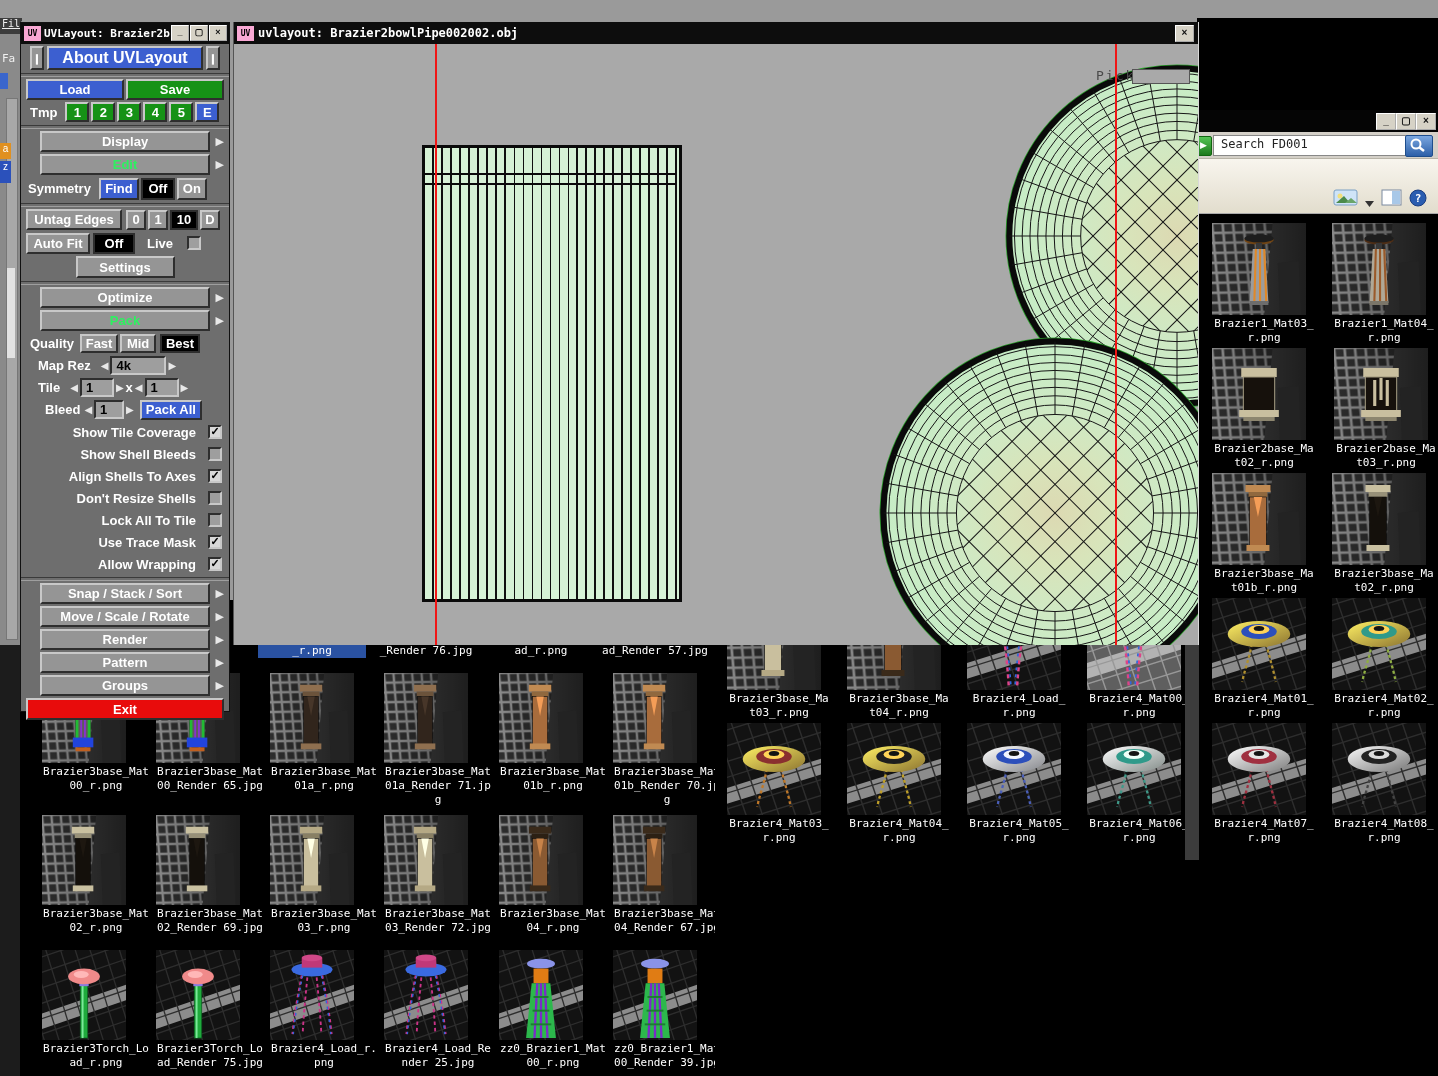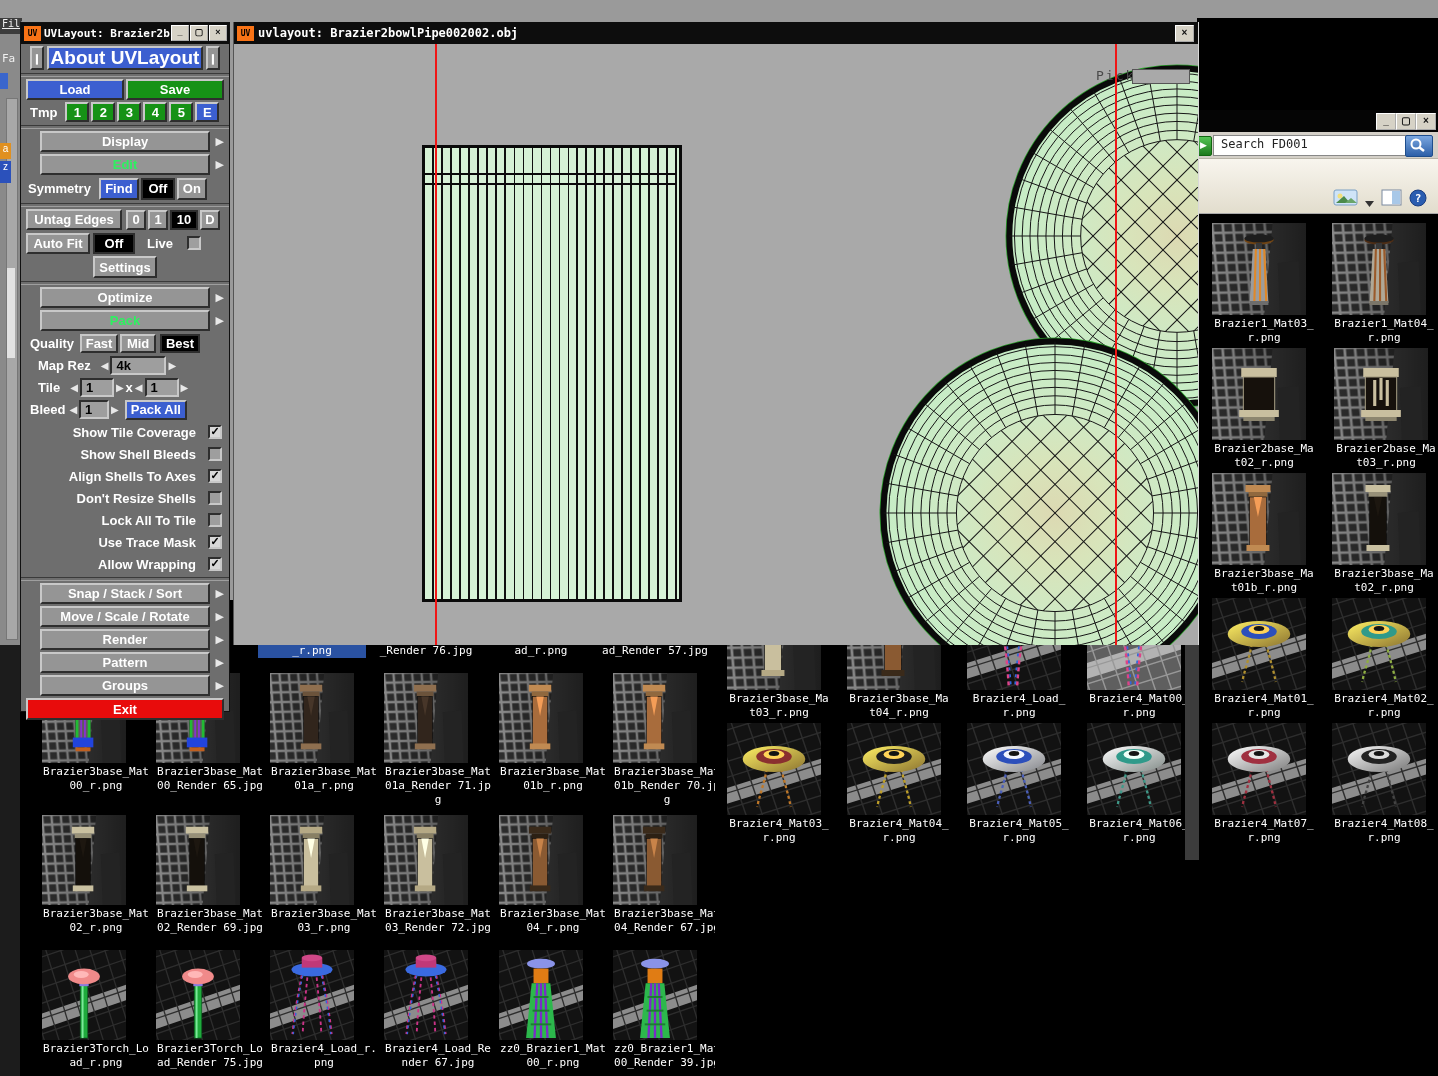--- a/index.html
+++ b/index.html
@@ -43,21 +43,21 @@
   .searchBtn{position:absolute;left:212px;top:3px;width:26px;height:20px;background:linear-gradient(#7aa7e0,#2c5fa8);
              border:1px solid #1d4d8c;border-radius:2px;}
   .exToolbar{position:absolute;left:0;top:49px;width:245px;height:54px;
              background:linear-gradient(#f8f5ee,#e2ddcd);border-bottom:1px solid #aaa;}
   .tbIcon{position:absolute;top:30px;}
 
   
   #uvWindow{left:233px;top:22px;width:964px;height:623px;background:#a9a9a9;z-index:4;border-left:1px solid #555;border-right:1px solid #d8d8d8;}
   #uvTitle{position:absolute;left:0;top:0;width:964px;height:22px;background:#0d0d0d;color:#fff;display:flex;align-items:center;}
   #uvTitle .t{font-family:"DejaVu Sans Mono",monospace;font-size:12px;font-weight:bold;margin-left:4px;}
-  .uvicon{width:17px;height:15px;background:#f97316;color:#000;font-size:8px;font-weight:bold;text-align:center;line-height:15px;
+  .uvicon{width:17px;height:15px;background:#f9a8d4;color:#000;font-size:8px;font-weight:bold;text-align:center;line-height:15px;
           font-family:"DejaVu Sans Mono",monospace;margin-left:3px;}
   #uvClose{position:absolute;right:4px;top:3px;width:17px;height:15px;background:#d6d2c6;border:1px outset #fff;
            font-size:10px;line-height:13px;text-align:center;font-weight:bold;color:#111;}
   #uvCanvas{position:absolute;left:0;top:22px;width:964px;height:601px;overflow:hidden;background:#a9a9a9;}
   #rectShell{position:absolute;left:188px;top:101px;width:254px;height:451px;background:#d6f2d6;border:3px solid #0a0a0a;
     background-image:repeating-linear-gradient(90deg,rgba(10,10,10,0) 0px,rgba(10,10,10,0) 7.5px,#101010 7.5px,#101010 9px);}
   .rectHL{position:absolute;left:188px;width:254px;height:2px;background:#0a0a0a;}
   .redline{position:absolute;top:0px;width:2px;height:601px;background:#f01616;}
   #pickLbl{position:absolute;left:862px;top:24px;color:#4a4a4a;font-family:"DejaVu Sans Mono",monospace;font-size:13px;letter-spacing:2px;}
   #pickBox{position:absolute;left:898px;top:25px;width:56px;height:13px;border:1px solid #555;background:#a9a9a9;}
@@ -564,21 +564,21 @@
               <line x1="125" y1="-20" x2="125" y2="120"></line>
             </g>
           </g>
           <rect width="90" height="92" fill="#000" opacity="0.25"></rect>
           <ellipse cx="45" cy="20" rx="22" ry="7" fill="#3a6ae0"></ellipse>
       <rect x="34" y="8" width="22" height="10" fill="#c03878"></rect>
           <ellipse cx="45" cy="8" rx="11" ry="3.5" fill="#d04888"></ellipse>
       <path d="M34,26 C30,45 26,65 24,86 M56,26 C60,45 64,65 66,86 M40,28 C38,48 36,66 35,86 M50,28 C52,48 54,66 55,86" stroke="#cc3388" stroke-width="2" fill="none" stroke-dasharray="3.5,3"></path>
       <path d="M35,26 C31,45 27,65 25,86 M55,26 C59,45 63,65 65,86" stroke="#3366dd" stroke-width="1.5" fill="none" stroke-dasharray="3,3.5"></path>
         </svg>
-        <div class="lbl" style="width:108px">Brazier4_Load_Render 67.jpg</div>
+        <div class="lbl" style="width:108px">Brazier4_Load_Render 25.jpg</div>
       </div>
       <div class="cell" style="left: 479px; top: 350px;">
         <svg class="img" width="84" height="90" viewBox="0 0 90 92" preserveAspectRatio="none">
           <rect width="90" height="92" fill="#181818"></rect>
           <g transform="rotate(-18 45 45)">
             <rect x="-30" y="50" width="160" height="15" fill="#d8d8d8" opacity="0.85"></rect>
             <g stroke="#3d3d3d" stroke-width="1.4">
               <line x1="-40" y1="-20" x2="130" y2="-20"></line>
               <line x1="-40" y1="-5" x2="130" y2="-5"></line>
               <line x1="-40" y1="10" x2="130" y2="10"></line>
@@ -1557,21 +1557,21 @@
       <span class="t">UVLayout: Brazier2b...</span>
       <div class="pbtns">
         <div>_</div>
         <div>▢</div>
         <div>×</div>
       </div>
     </div>
 
     <div class="prow" style="height:24px;">
       <div class="b3 gray" style="width:14px;height:24px;font-size:10px;">❙</div>
-      <div class="b3 blue" style="width:156px;height:24px;margin:0 3px;font-size:19px;">About UVLayout</div>
+      <div class="b3 blue" style="width:156px;height:24px;margin:0 3px;font-size:16px;">About UVLayout</div>
       <div class="b3 gray" style="width:14px;height:24px;font-size:10px;">❙</div>
     </div>
     <div class="psep"></div>
 
     <div class="prow" style="height:21px;">
       <div class="b3 blue" style="width:98px;height:21px;">Load</div>
       <div class="b3 green" style="width:98px;height:21px;margin-left:2px;">Save</div>
     </div>
     <div class="prow" style="height:20px;justify-content:flex-start;">
       <span class="plabel" style="margin:0 8px 0 6px;">Tmp</span>
@@ -1607,21 +1607,21 @@
       <div class="blackbox" style="width:28px;height:20px;margin-left:2px;">10</div>
       <div class="b3 gray" style="width:20px;height:20px;margin-left:2px;">D</div>
     </div>
     <div class="prow" style="height:22px;justify-content:flex-start;">
       <div class="b3 gray" style="width:64px;height:21px;margin-left:2px;">Auto Fit</div>
       <div class="blackbox" style="width:42px;height:21px;margin-left:3px;">Off</div>
       <span class="plabel" style="margin-left:12px;">Live</span>
       <span class="cbox" style="margin-left:14px;"></span>
     </div>
     <div class="prow" style="height:22px;">
-      <div class="b3 gray" style="width:64px;height:22px;">Settings</div>
+      <div class="b3 gray" style="width:99px;height:22px;">Settings</div>
     </div>
     <div class="psep"></div>
 
     <div class="prow" style="height:21px;">
       <div class="b3 gray" style="width:170px;height:21px;">Optimize</div>
       <span class="menuArrow">▶</span>
     </div>
     <div class="prow" style="height:21px;">
       <div class="b3 gray greenTxt" style="width:170px;height:21px;">Pack</div>
       <span class="menuArrow">▶</span>
@@ -1642,21 +1642,21 @@
       <span class="plabel" style="margin-left:14px;">Tile</span>
       <span class="arrow" style="margin-left:10px;">◀</span>
       <div class="sunk" style="width:34px;height:19px;">1</div>
       <span class="arrow">▶</span>
       <span class="plabel">x</span>
       <span class="arrow">◀</span>
       <div class="sunk" style="width:34px;height:19px;">1</div>
       <span class="arrow">▶</span>
     </div>
     <div class="prow" style="height:21px;justify-content:flex-start;">
-      <span class="plabel" style="margin-left:6px;">Bleed</span>
+      <span class="plabel" style="margin-left:21px;">Bleed</span>
       <span class="arrow" style="margin-left:4px;">◀</span>
       <div class="sunk" style="width:30px;height:19px;">1</div>
       <span class="arrow">▶</span>
       <div class="b3 blue" style="width:62px;height:20px;margin-left:4px;">Pack All</div>
     </div>
 
     <div class="prow chkrow" style="height:20px;">
         <span class="plabel">Show Tile Coverage</span>
         <span class="cbox" style="background: rgb(216, 216, 216);">✓</span>
       </div>

